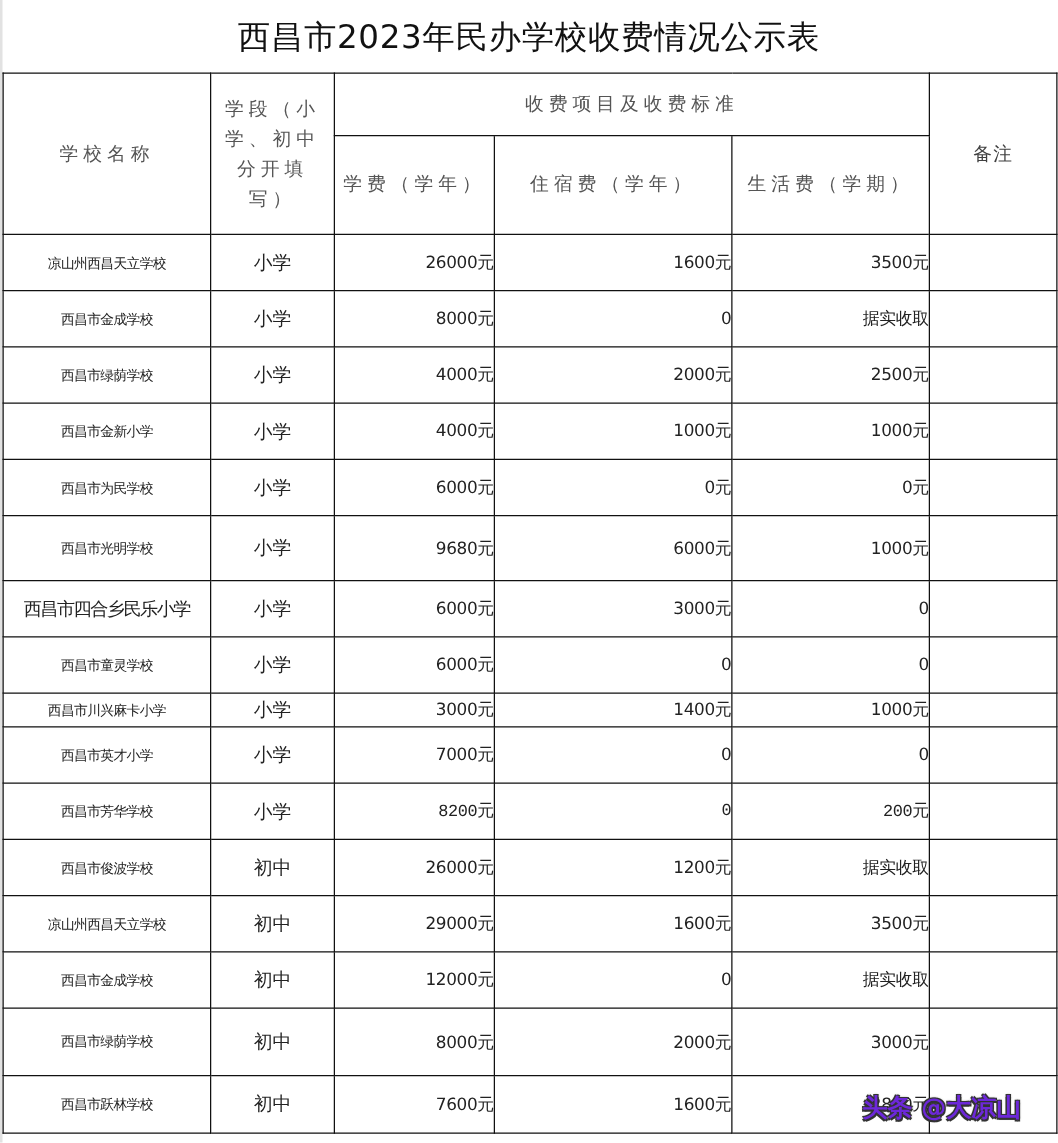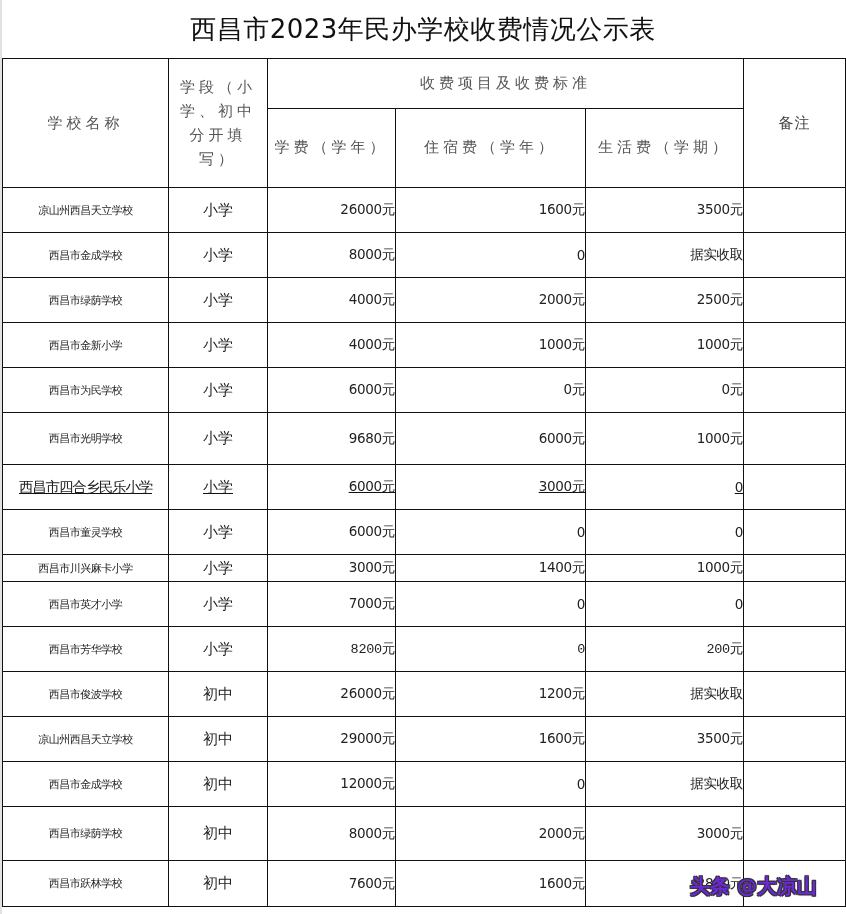--- a/index.html
+++ b/index.html
@@ -93,21 +93,21 @@
         <td></td>
       </tr>
       <tr style="height: 52px;">
         <td class="name">西昌市光明学校</td>
         <td class="stage">小学</td>
         <td class="num">9680元</td>
         <td class="num">6000元</td>
         <td class="num">1000元</td>
         <td></td>
       </tr>
-      <tr style="height: 45px; text-decoration: underline;">
+      <tr style="height: 45px;">
         <td class="name long">西昌市四合乡民乐小学</td>
         <td class="stage">小学</td>
         <td class="num">6000元</td>
         <td class="num">3000元</td>
         <td class="num">0</td>
         <td></td>
       </tr>
       <tr style="height: 45px;">
         <td class="name">西昌市童灵学校</td>
         <td class="stage">小学</td>

